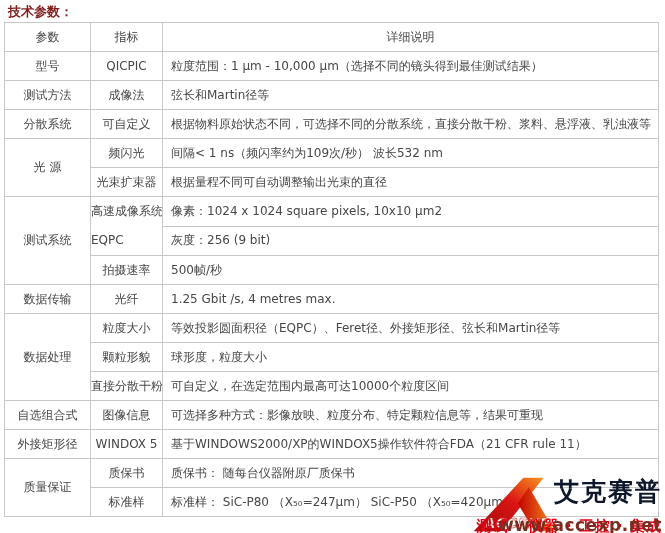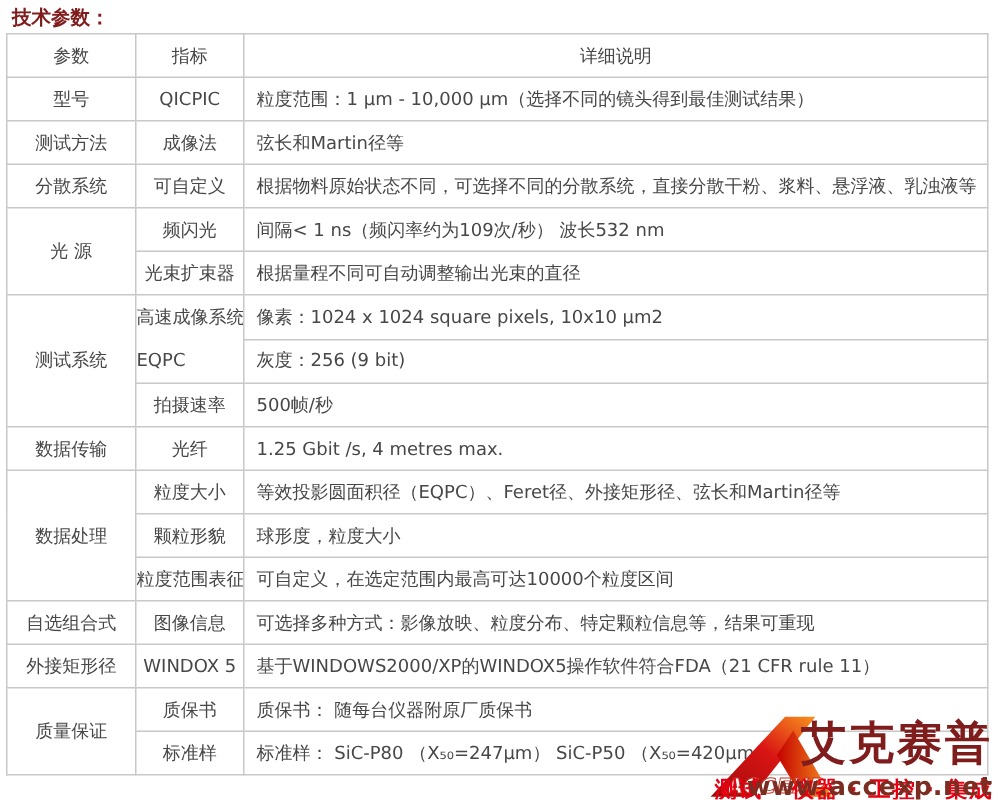--- a/index.html
+++ b/index.html
@@ -28,21 +28,21 @@
   col.c1 { width:86px; } col.c2 { width:72px; } col.c3 { width:496px; }
   .center { text-align:center; }
   .detail { text-align:left; padding:0 8px;margin-left:27px; }
   .two-line div { height:29px; line-height:29px; text-align:left; }
 
   
   .watermark { position:absolute; left:468px; top:472px; width:194px; height:61px; }
   .wm-logo { position:absolute; left:0; top:4px; width:96px; height:57px; }
   .wm-brand {
     position:absolute; right:0; top:3px;
-    font-size:30px; font-weight:bold; color:#7f1d1d; letter-spacing:2px;
+    font-size:25px; font-weight:bold; color:#0f172a; letter-spacing:2px;
     white-space:nowrap;
   }
   .wm-tagline {
     position:absolute; right:0; top:45px;
     font-size:15px; font-weight:bold; color:#e60012; letter-spacing:1px;
     white-space:nowrap;
   }
   .wm-url {
     position:absolute; right:0; top:43px;
     font-size:17px; font-weight:bold; color:#7c2d21; letter-spacing:0.5px;
@@ -121,21 +121,21 @@
   <tr>
     <td class="center" rowspan="3">数据处理</td>
     <td class="center">粒度大小</td>
     <td class="detail">等效投影圆面积径（EQPC）、Feret径、外接矩形径、弦长和Martin径等</td>
   </tr>
   <tr>
     <td class="center">颗粒形貌</td>
     <td class="detail">球形度，粒度大小</td>
   </tr>
   <tr>
-    <td class="center">粒度范围表征</td>
+    <td class="center">直接分散干粉</td>
     <td class="detail">可自定义，在选定范围内最高可达10000个粒度区间</td>
   </tr>
 
   <tr>
     <td class="center">自选组合式</td>
     <td class="center">图像信息</td>
     <td class="detail">可选择多种方式：影像放映、粒度分布、特定颗粒信息等，结果可重现</td>
   </tr>
 
   <tr>

